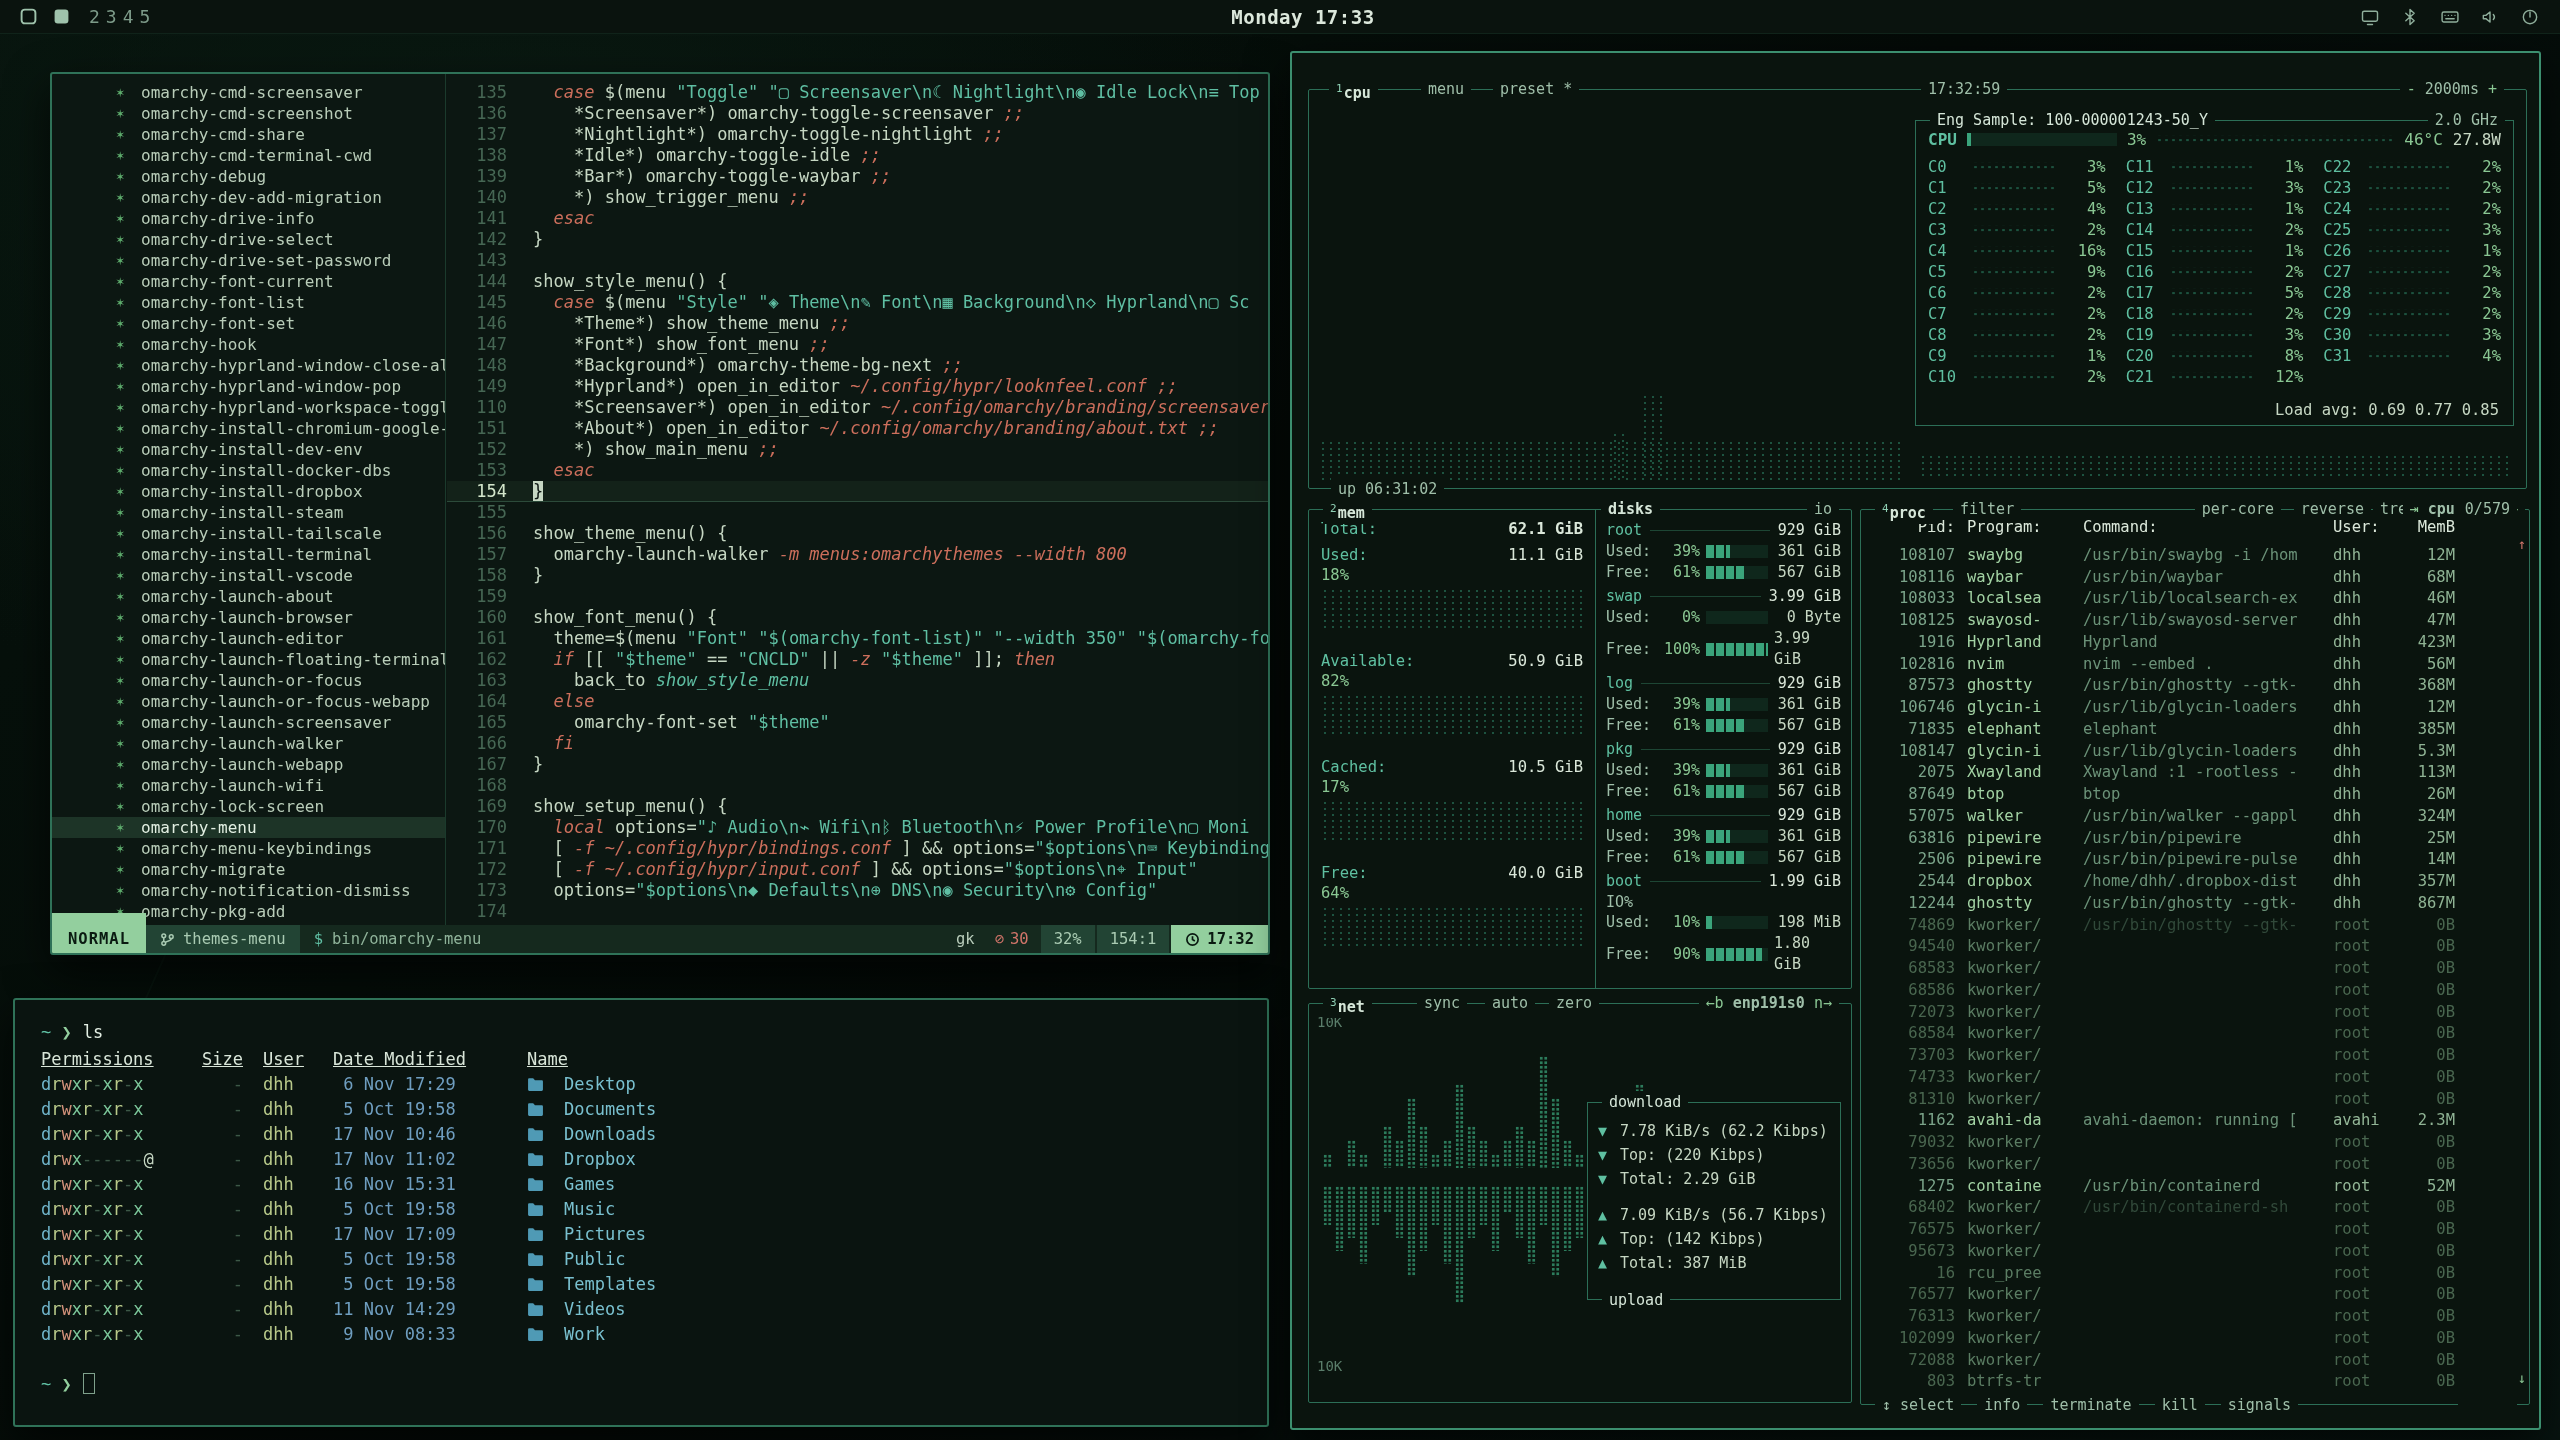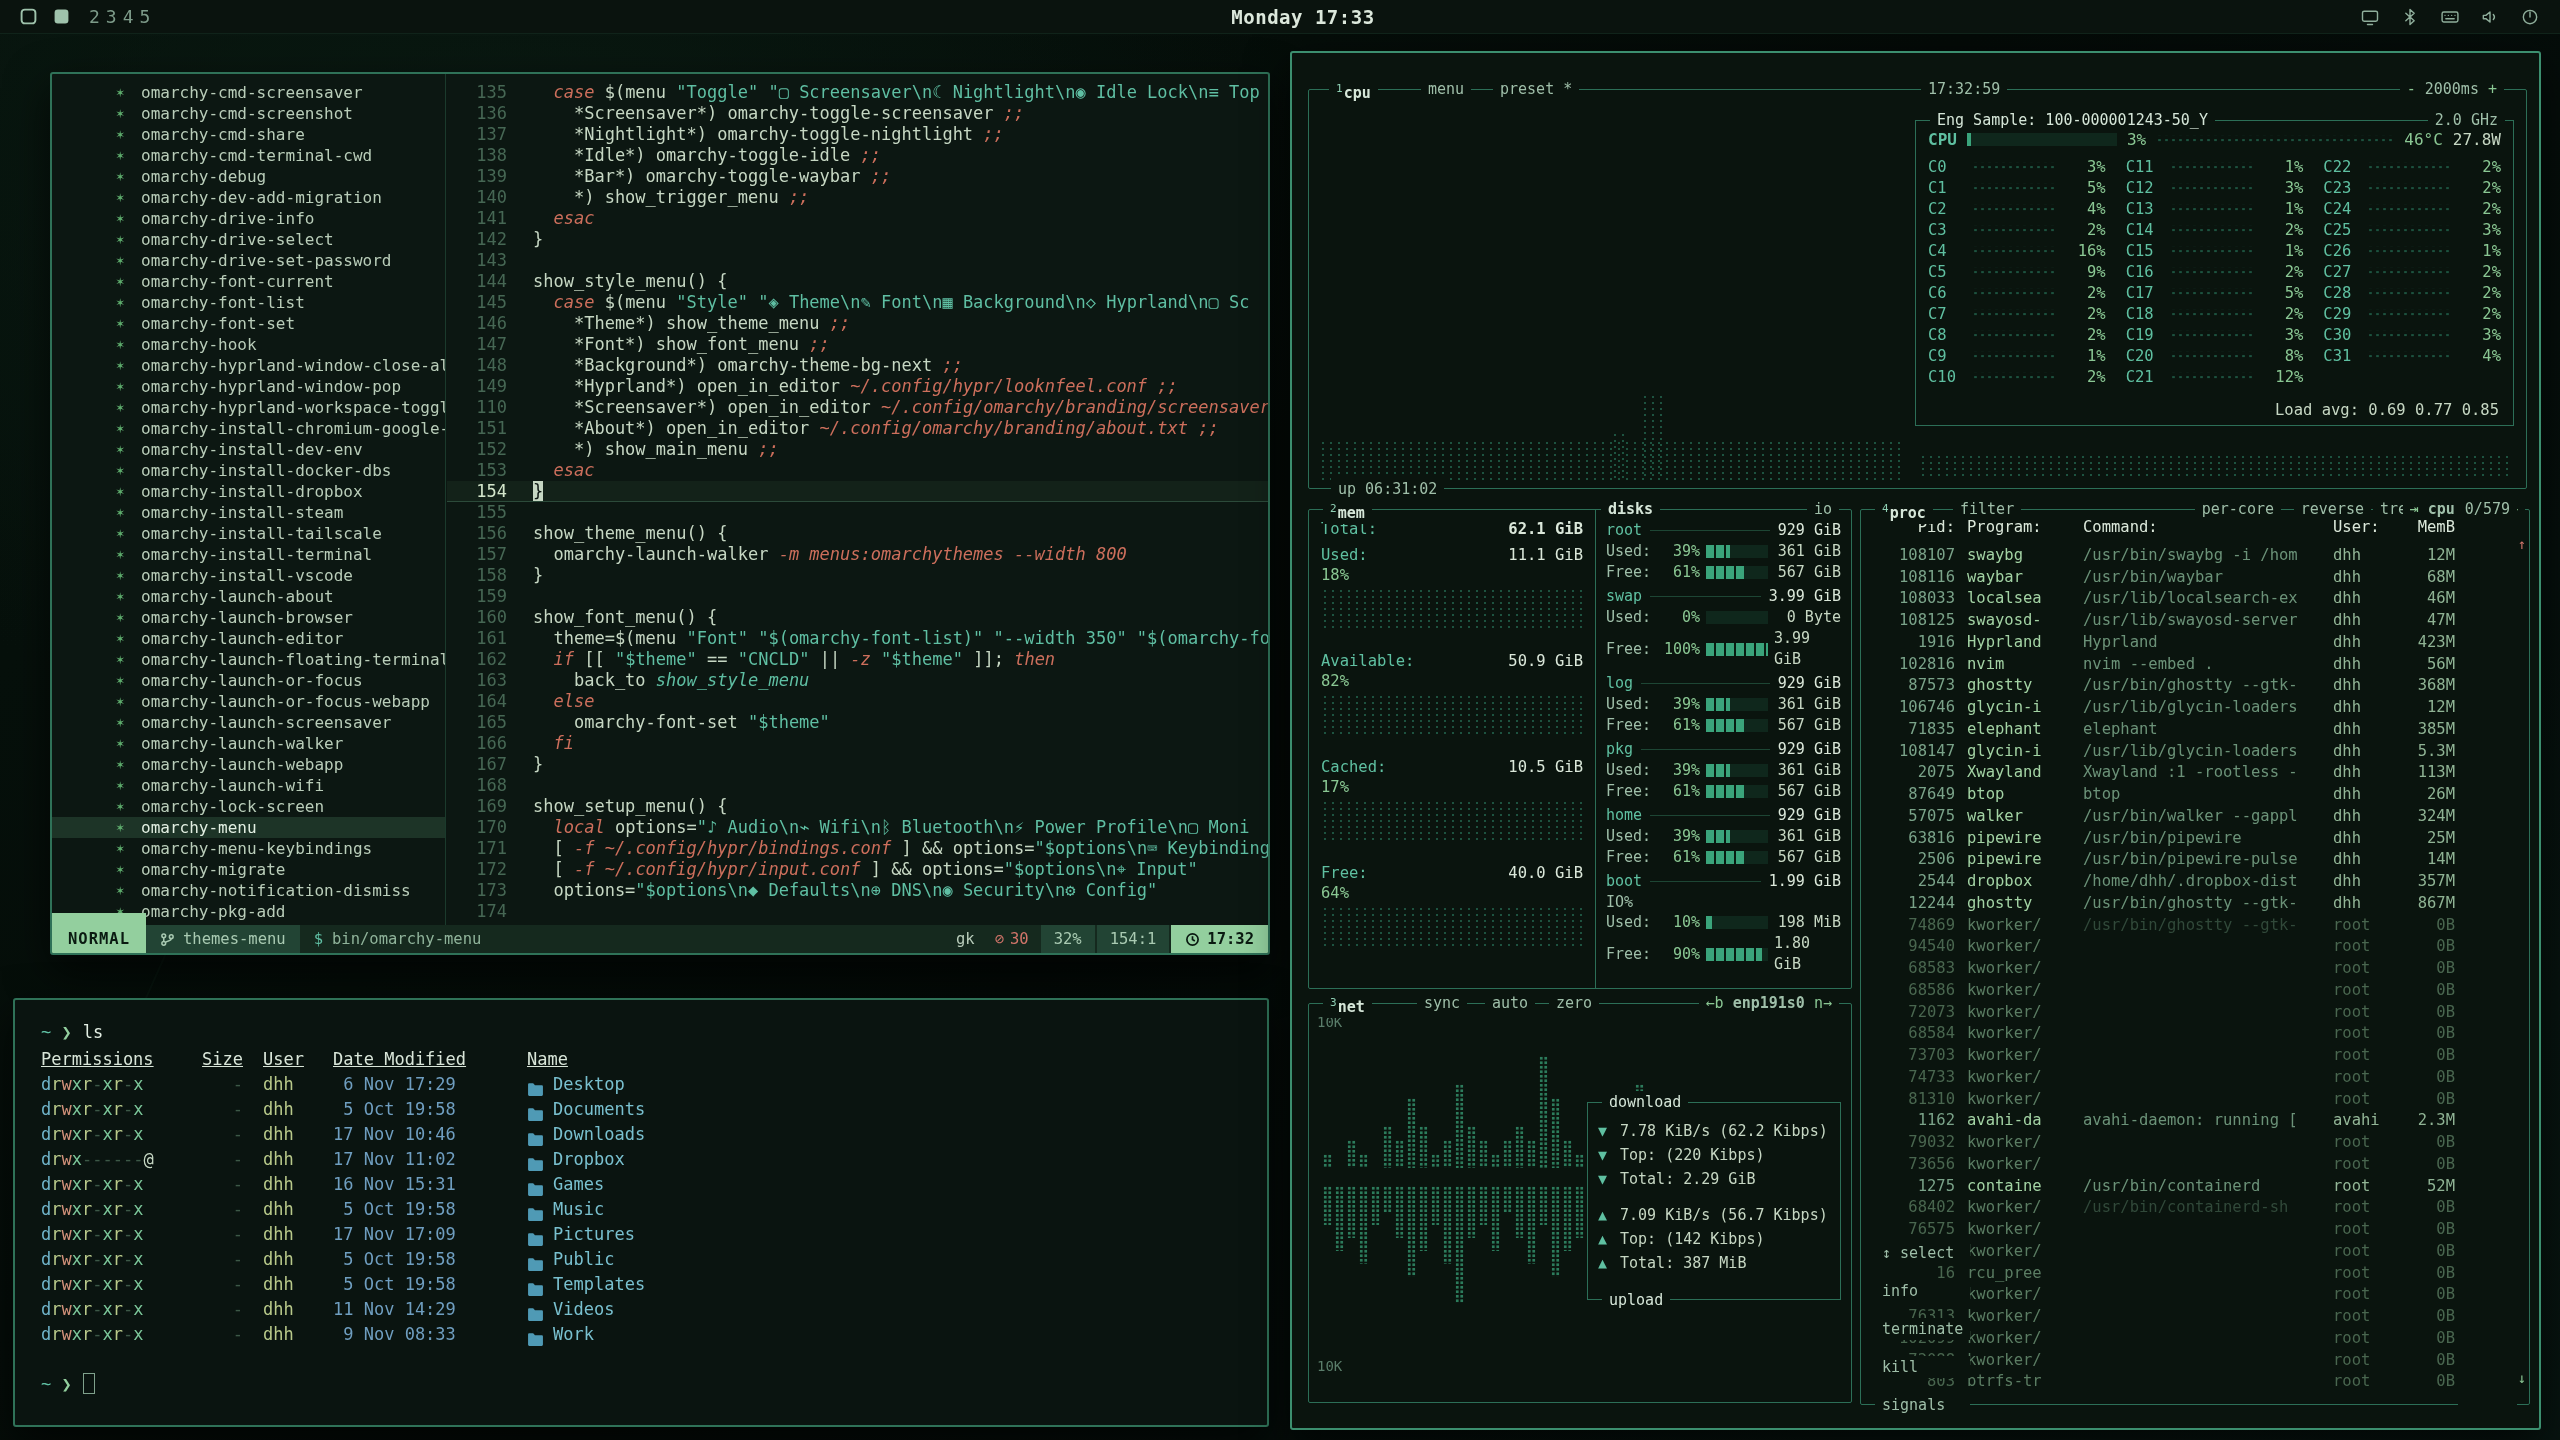--- a/index.html
+++ b/index.html
@@ -79,21 +79,21 @@
   .ls-headers{color:#d9e6d9;margin-top:2px;}
   .lsh{text-decoration:underline;}
   .col0{width:150px;flex:none;}
   .col1{width:52px;flex:none;text-align:right;}
   .col2{width:84px;flex:none;padding-left:20px;box-sizing:border-box;}
   .col3{width:190px;flex:none;padding-left:6px;box-sizing:border-box;}
   .col4{flex:1;padding-left:10px;box-sizing:border-box;}
   .pc-d{color:#6fb3c9}.pc-r{color:#b8c98a}.pc-w{color:#d2917a}.pc-x{color:#7cc79a}
   .pc-dash{color:#3c5847}.pc-at{color:#c6d7c3}
   .size{color:#3c5847}.user{color:#b8c98a}.date{color:#6f9ec0;white-space:pre;}
-  .fname{color:#79c0cf;display:flex;gap:9px;align-items:flex-end;}
+  .fname{color:#79c0cf;display:flex;gap:20px;align-items:center;}
   .foldersvg{width:17px;height:15px;fill:#4f9ab5;flex:none;}
   .cursor-box{display:inline-block;width:10px;height:19px;border:1px solid #7fa18c;margin-left:11px;vertical-align:-4px;}
 
   
   .box{position:absolute;border:1.5px solid #2c6f57;border-radius:2px;}
   .chip{position:absolute;top:-12px;background:#0a140e;padding:0 7px;font-size:15px;line-height:22px;
     color:#d5e6d8;white-space:nowrap;z-index:3;}
   .chip sup{color:#8fd0b4;font-size:11px;margin-right:1px;}
   .chip b{font-weight:bold;}
   .chip.bottom{top:auto;bottom:-12px;}
@@ -172,21 +172,21 @@
   .c-pid{width:84px;text-align:right;color:#7aa389;flex:none;white-space:pre;}
   .c-prog{width:112px;margin-left:12px;color:#a3d3a4;flex:none;overflow:hidden;white-space:pre;}
   .c-cmd{flex:1;margin-left:4px;color:#6b9278;overflow:hidden;white-space:pre;}
   .c-user{width:64px;color:#93b697;flex:none;overflow:hidden;}
   .c-mem{width:58px;text-align:right;color:#8fb394;flex:none;}
   .c-cpu{width:60px;text-align:right;color:#8fb394;flex:none;padding-right:4px;}
   .prow.dim .c-pid{color:#49664f}
   .prow.dim .c-prog{color:#5b7d63}
   .prow.dim .c-cmd{color:#31493a}
   .prow.dim .c-user,.prow.dim .c-mem,.prow.dim .c-cpu{color:#49664f}
-  .proc-foot{position:absolute;bottom:-12px;left:14px;display:flex;gap:16px;z-index:3;flex-direction:column;}
+  .proc-foot{position:absolute;bottom:-12px;left:14px;display:flex;gap:16px;z-index:3;}
   .proc-foot .chip{position:static;}
   .proc-count{position:absolute;right:12px;bottom:-12px;}
   .scroll-up{position:absolute;right:3px;top:26px;color:#d2756a;font-size:14px;}
   .scroll-dn{position:absolute;right:3px;bottom:18px;color:#8ac793;font-size:14px;}
 </style>
 </head>
 <body>
 
 <div class="desktop">
   <div class="wpline" style="left:300px;top:200px;width:2px;height:900px;transform:rotate(24deg);"></div>

